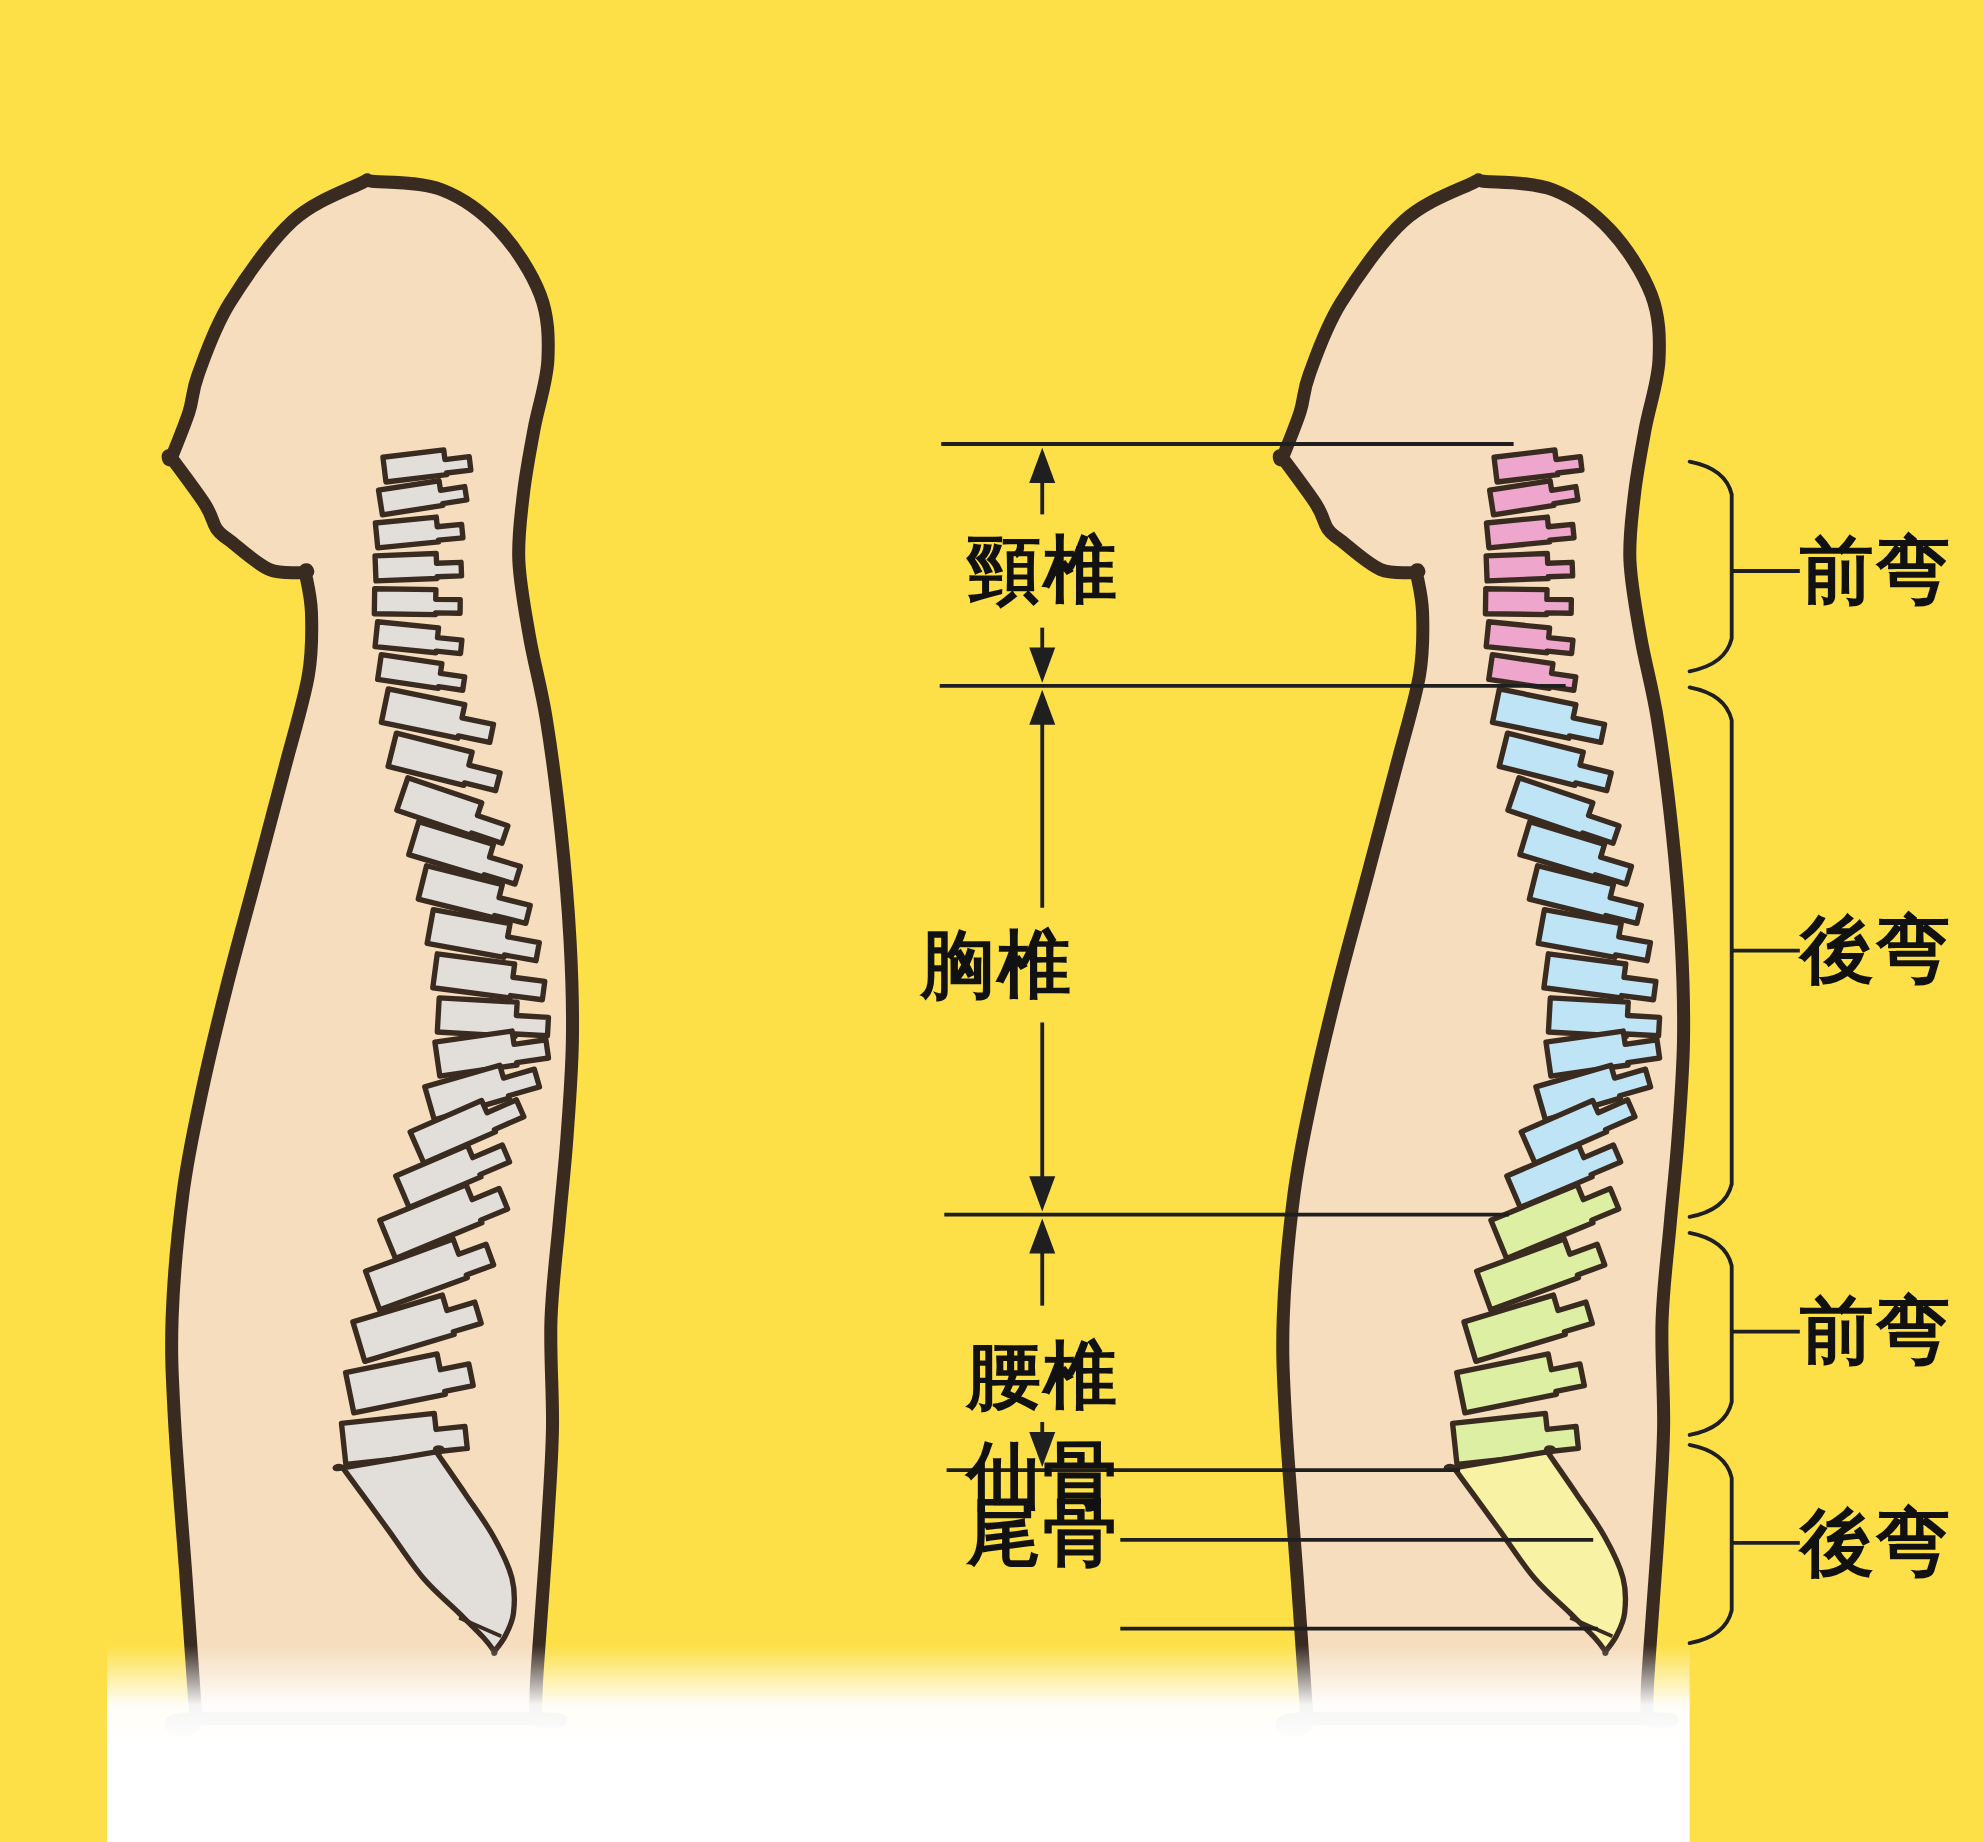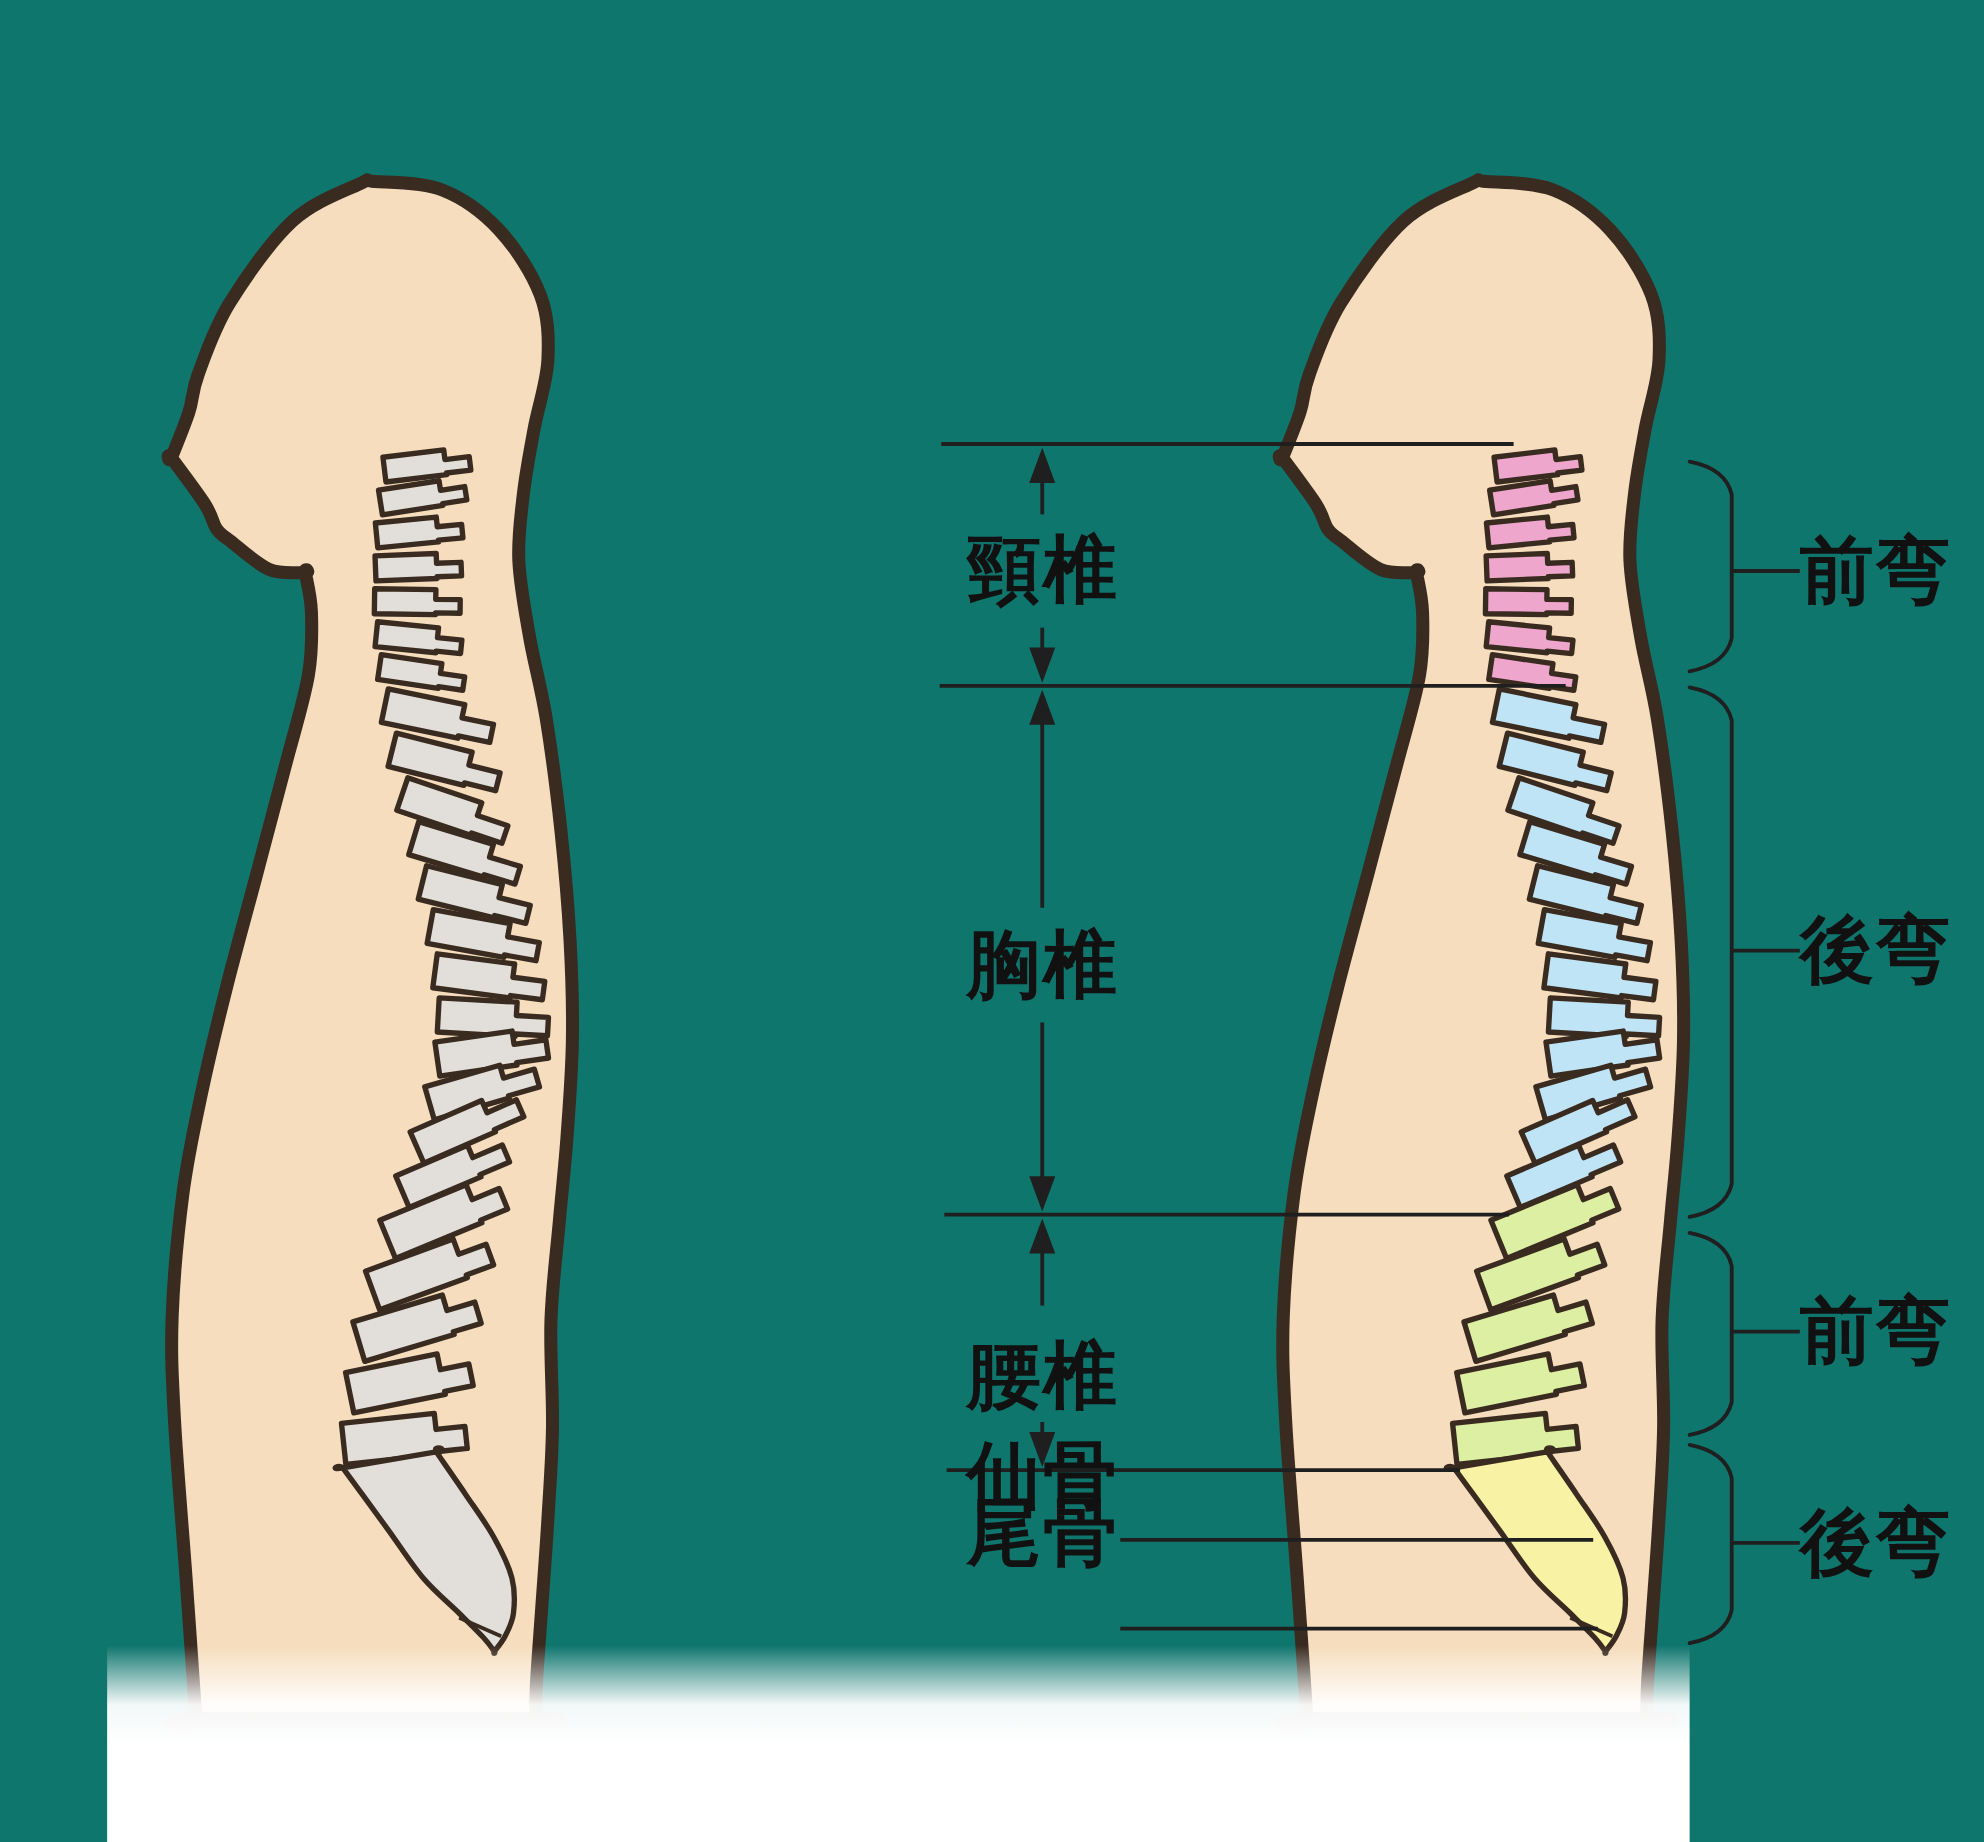--- a/index.html
+++ b/index.html
@@ -1,19 +1,19 @@
 <!DOCTYPE html>
 <html style="font-size:12.2px"><head>
 <meta charset="utf-8">
 <style>
   html,body{margin:0;padding:0;background:#ffffff;}
   #stage{
     position:relative;
     width:1985px;height:1843px;
-    background:#0f766e;
+    background:#fde047;
     overflow:hidden;
     font-family:"Liberation Sans","DejaVu Sans",sans-serif;
   }
   #diagram-svg{position:absolute;left:0;top:0;width:1985px;height:1843px;}
   .lbl{
     position:absolute;
     transform:translate(-50%,-50%);
     font-weight:bold;
     font-size:74px;
     line-height:1;
@@ -121,21 +121,21 @@
         <path d="M 2208 898 Q 2255 907 2263 941 L 2263 1547 Q 2255 1581 2208 1590" fill="none" stroke="#1F1F1F" stroke-width="5" stroke-linecap="round"></path>
         <line x1="2263" y1="1242" x2="2352" y2="1242" stroke="#1F1F1F" stroke-width="5"></line>
         <path d="M 2208 1611 Q 2255 1620 2263 1654 L 2263 1832 Q 2255 1866 2208 1875" fill="none" stroke="#1F1F1F" stroke-width="5" stroke-linecap="round"></path>
         <line x1="2263" y1="1740" x2="2352" y2="1740" stroke="#1F1F1F" stroke-width="5"></line>
         <path d="M 2208 1888 Q 2255 1897 2263 1931 L 2263 2104 Q 2255 2138 2208 2147" fill="none" stroke="#1F1F1F" stroke-width="5" stroke-linecap="round"></path>
         <line x1="2263" y1="2016" x2="2352" y2="2016" stroke="#1F1F1F" stroke-width="5"></line>
       </g>
     </svg>
 
   <div class="lbl" style="left: 1043px; top: 570px;">頸椎</div>
-  <div class="lbl" style="left: 1043px; top: 965px;">胸椎</div>
+  <div class="lbl" style="left: 997px; top: 965px;">胸椎</div>
   <div class="lbl" style="left: 1043px; top: 1376px;">腰椎</div>
   <div class="lbl" style="left: 1043px; top: 1476px;">仙骨</div>
   <div class="lbl" style="left: 1043px; top: 1533px;">尾骨</div>
 
   <div class="lbl" style="left: 1876px; top: 571px;">前弯</div>
   <div class="lbl" style="left: 1876px; top: 950px;">後弯</div>
   <div class="lbl" style="left: 1876px; top: 1331px;">前弯</div>
   <div class="lbl" style="left: 1876px; top: 1543px;">後弯</div>
 </div>
 

